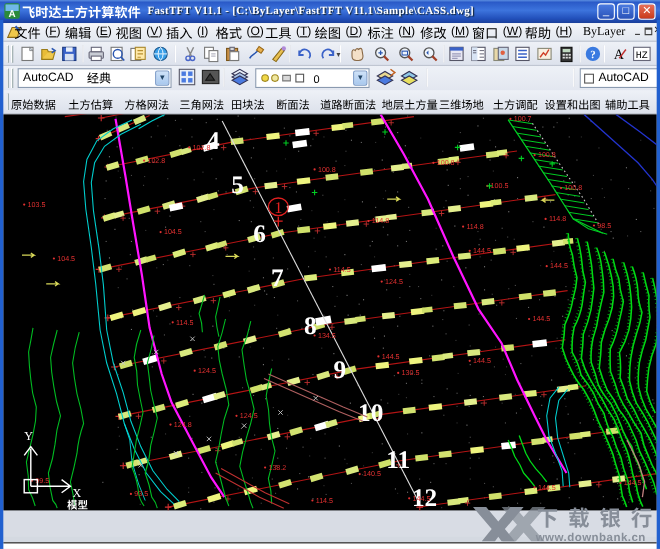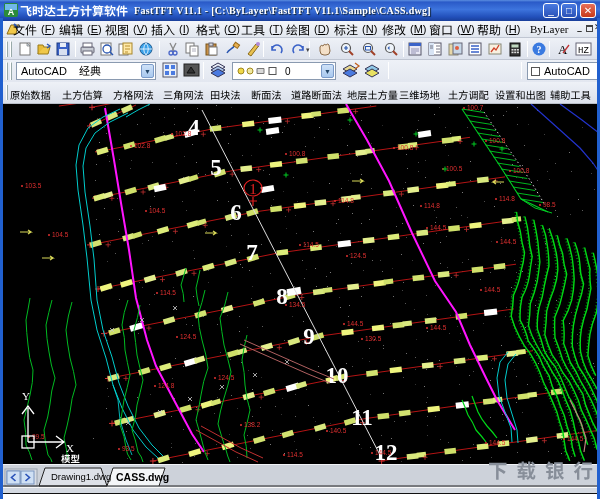--- a/index.html
+++ b/index.html
@@ -1225,38 +1225,31 @@
         <path d="M285.0 360.0 l4 4 m0 -4 l-4 4" stroke="#cccccc" stroke-width="0.8"></path>
         <path d="M110.0 328.0 l4 4 m0 -4 l-4 4" stroke="#cccccc" stroke-width="0.8"></path>
         <path d="M140.0 318.0 l4 4 m0 -4 l-4 4" stroke="#cccccc" stroke-width="0.8"></path>
         <path d="M173.0 306.0 l4 4 m0 -4 l-4 4" stroke="#cccccc" stroke-width="0.8"></path>
         <path d="M28 442 h36 M56 436 l8 6 l-8 6 M28 442 v-34 M22 414 l6 -8 l6 8" stroke="#ffffff" stroke-width="1.3" fill="none"></path>
         <rect x="22" y="436" width="12" height="12" fill="none" stroke="#ffffff" stroke-width="1.3"></rect>
         <text x="66.0" y="452.0" font-size="11" fill="#ffffff" text-anchor="start" font-family="Liberation Serif" font-weight="normal" font-style="normal">X</text>
         <text x="22.0" y="400.0" font-size="11" fill="#ffffff" text-anchor="start" font-family="Liberation Serif" font-weight="normal" font-style="normal">Y</text>
       </svg>
     </div>
-<div id="ftabs">
-      <svg width="594" height="24">
- <rect x="2" y="4" width="32" height="17" fill="#d8dde5" stroke="#9aa2ae"></rect>
- <rect x="4" y="6" width="13" height="13" fill="linear-gradient(#eaf2fc,#bcd4f0)" stroke="#7a96c0"></rect>
- <rect x="4" y="6" width="13" height="13" fill="#cfe0f4" stroke="#7a96c0"></rect>
- <rect x="18" y="6" width="13" height="13" fill="#cfe0f4" stroke="#7a96c0"></rect>
- <path d="M12.5 9 l-4 3.5 4 3.5" fill="none" stroke="#2a52b8" stroke-width="1.6"></path>
- <path d="M22.5 9 l4 3.5 -4 3.5" fill="none" stroke="#2a52b8" stroke-width="1.6"></path>
- <path d="M36 21 L42 3 H98 L104 21 Z" fill="#dde1e8" stroke="#222" stroke-width="1"></path>
- <path d="M104 21 L110 3 H162 L156 21" fill="#f4f6f8" stroke="#222" stroke-width="1"></path>
- <text x="48" y="15" font-size="9.5">Drawing1.dwg</text>
- <text x="113" y="16" font-size="10.5" font-weight="bold">CASS.dwg</text>
- <line x1="0" y1="21" x2="594" y2="21" stroke="#222"></line>
- <line x1="0" y1="22.5" x2="594" y2="22.5" stroke="#f8f8f8"></line>
-</svg>
-    </div>
 <div id="gap"></div>
 <div id="cmd"></div>
+<div style="position:absolute;left:426px;top:455px;z-index:70">
+ <svg width="170" height="44">
+  <g fill="#878e99">
+   <path d="M4 6 L16 6 L27 19 L38 6 L50 6 L33 26 L42 37 L30 37 L27 33 L24 37 L12 37 L21 26 Z"></path>
+   <path d="M30 6 L42 6 L50 15 L58 6 L70 6 L56 22 L69 37 L57 37 L50 29 L43 37 L31 37 L44 22 Z" opacity="0.7"></path>
+  </g>
+  <text x="61" y="37" font-size="10.5" fill="#878e99" font-weight="bold" letter-spacing="0.4" font-family="Liberation Sans">www.downbank.cn</text>
+ </svg>
+</div>
 <svg style="position:absolute;left:0;top:0;pointer-events:none;z-index:50" width="600" height="499">
       <defs>
         <path id="b98de" d="M845 738C803 683 741 618 681 562C678 635 677 715 678 801H54V676H557C565 221 619 -70 843 -70C926 -70 960 -17 972 151C944 167 910 198 883 227C880 119 870 56 847 56C760 55 713 178 692 390C772 347 856 296 901 257L962 353C913 391 824 441 743 481C812 539 889 612 953 680Z"></path>
         <path id="b65f6" d="M459 428C507 355 572 256 601 198L708 260C675 317 607 411 558 480ZM299 385V203H178V385ZM299 490H178V664H299ZM66 771V16H178V96H411V771ZM747 843V665H448V546H747V71C747 51 739 44 717 44C695 44 621 44 551 47C569 13 588 -41 593 -74C693 -75 764 -72 808 -53C853 -34 869 -2 869 70V546H971V665H869V843Z"></path>
         <path id="b8fbe" d="M59 782C106 720 157 636 176 581L287 641C265 696 210 776 162 834ZM563 847C562 782 561 721 558 664H329V548H548C526 390 468 268 307 189C335 167 371 123 386 92C513 158 586 249 628 362C717 271 807 168 853 96L954 172C892 260 771 387 661 485L671 548H944V664H682C685 722 687 783 688 847ZM277 486H38V371H156V137C114 117 66 80 21 32L104 -87C140 -27 183 40 212 40C235 40 270 8 316 -17C390 -58 475 -70 603 -70C705 -70 871 -64 940 -59C942 -24 961 37 975 71C875 55 713 46 608 46C496 46 403 52 335 91C311 104 293 117 277 127Z"></path>
         <path id="b571f" d="M434 848V539H112V421H434V71H46V-47H957V71H563V421H890V539H563V848Z"></path>
         <path id="b65b9" d="M416 818C436 779 460 728 476 689H52V572H306C296 360 277 133 35 5C68 -20 105 -62 123 -94C304 10 379 167 412 335H729C715 156 697 69 670 46C656 35 643 33 621 33C591 33 521 34 452 40C475 8 493 -43 495 -78C562 -81 629 -82 668 -77C714 -73 746 -63 776 -30C818 13 839 126 857 399C859 415 860 451 860 451H430C434 491 437 532 440 572H949V689H538L607 718C591 758 561 818 534 863Z"></path>
         <path id="b8ba1" d="M115 762C172 715 246 648 280 604L361 691C325 734 247 797 192 840ZM38 541V422H184V120C184 75 152 42 129 27C149 1 179 -54 188 -85C207 -60 244 -32 446 115C434 140 415 191 408 226L306 154V541ZM607 845V534H367V409H607V-90H736V409H967V534H736V845Z"></path>
         <path id="b7b97" d="M285 442H731V405H285ZM285 337H731V300H285ZM285 544H731V509H285ZM582 858C562 803 527 748 486 705V784H264L286 827L175 858C142 782 83 706 20 658C48 643 95 611 117 592C146 618 176 652 204 690H225C240 666 256 638 265 616H164V229H287V169H48V73H248C216 44 159 17 61 -2C87 -24 120 -64 136 -90C294 -49 365 9 393 73H618V-88H743V73H954V169H743V229H857V616H768L836 646C828 659 817 674 803 690H951V784H675C683 799 690 815 696 830ZM618 169H408V229H618ZM524 616H307L374 640C369 654 359 672 348 690H472C461 679 450 670 438 661C461 651 498 632 524 616ZM555 616C576 637 598 662 618 690H671C691 666 712 639 726 616Z"></path>
         <path id="b8f6f" d="M569 850C551 697 513 550 446 459C472 444 522 409 542 391C580 446 611 518 636 600H842C831 537 818 474 807 430L903 407C926 480 951 592 970 692L890 711L872 707H662C671 748 678 791 684 834ZM645 509V462C645 335 628 136 434 -10C462 -28 504 -66 523 -91C618 -17 675 70 709 156C751 49 812 -36 902 -89C918 -58 955 -12 981 12C858 71 789 205 755 360C758 396 759 429 759 459V509ZM83 310C92 319 131 325 166 325H261V218C172 206 89 195 26 188L51 67L261 101V-87H368V119L483 139L477 248L368 233V325H467L468 433H368V572H261V433H193C219 492 245 558 269 628H477V741H305L327 825L211 848C204 812 196 776 187 741H40V628H154C133 563 114 511 104 490C84 446 68 419 46 412C59 384 77 332 83 310Z"></path>

